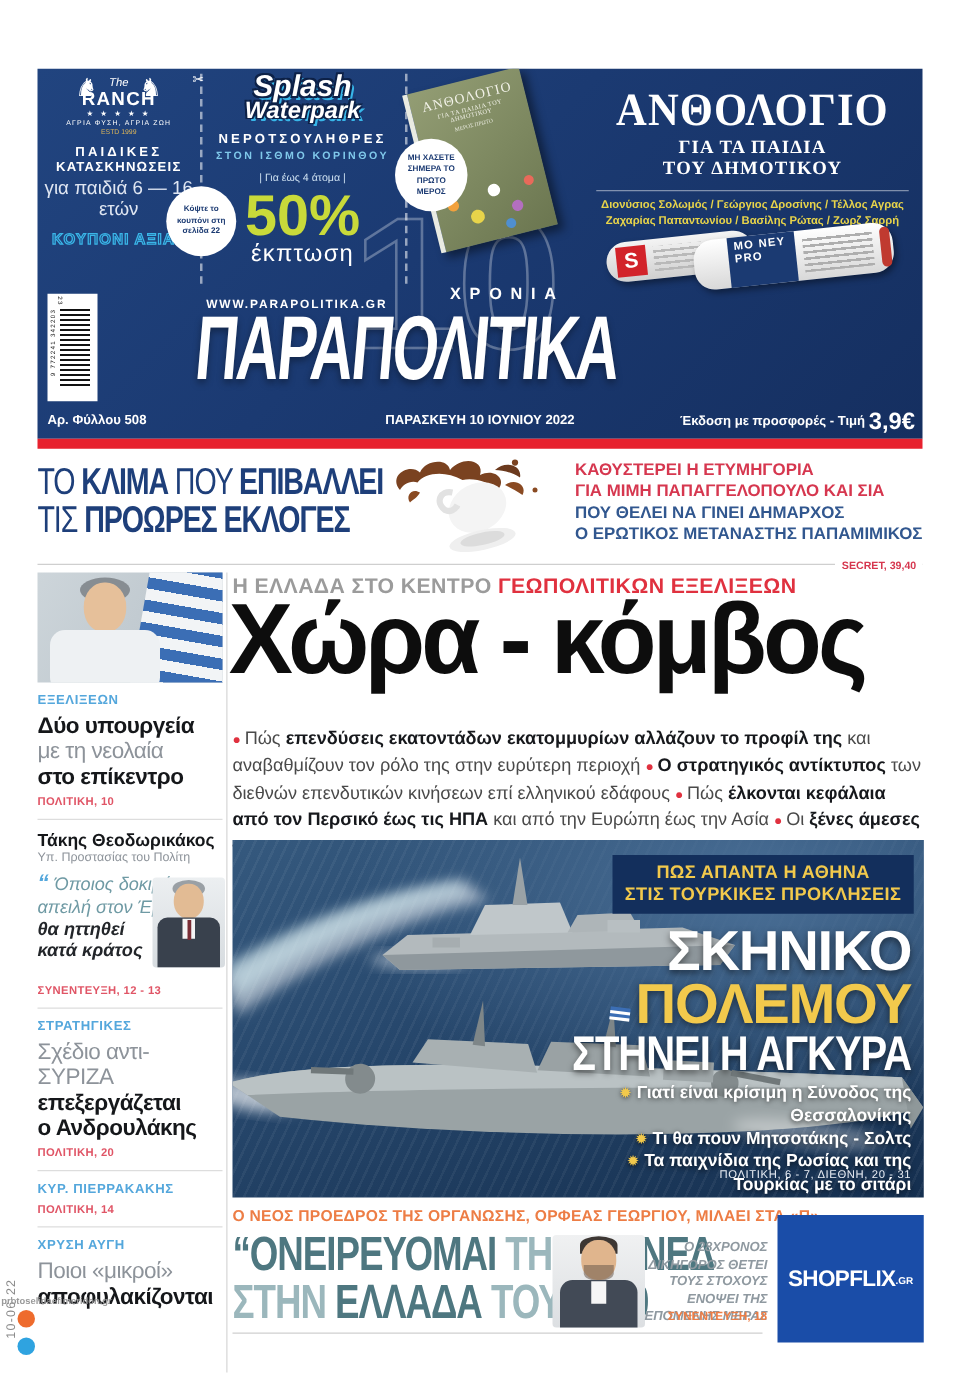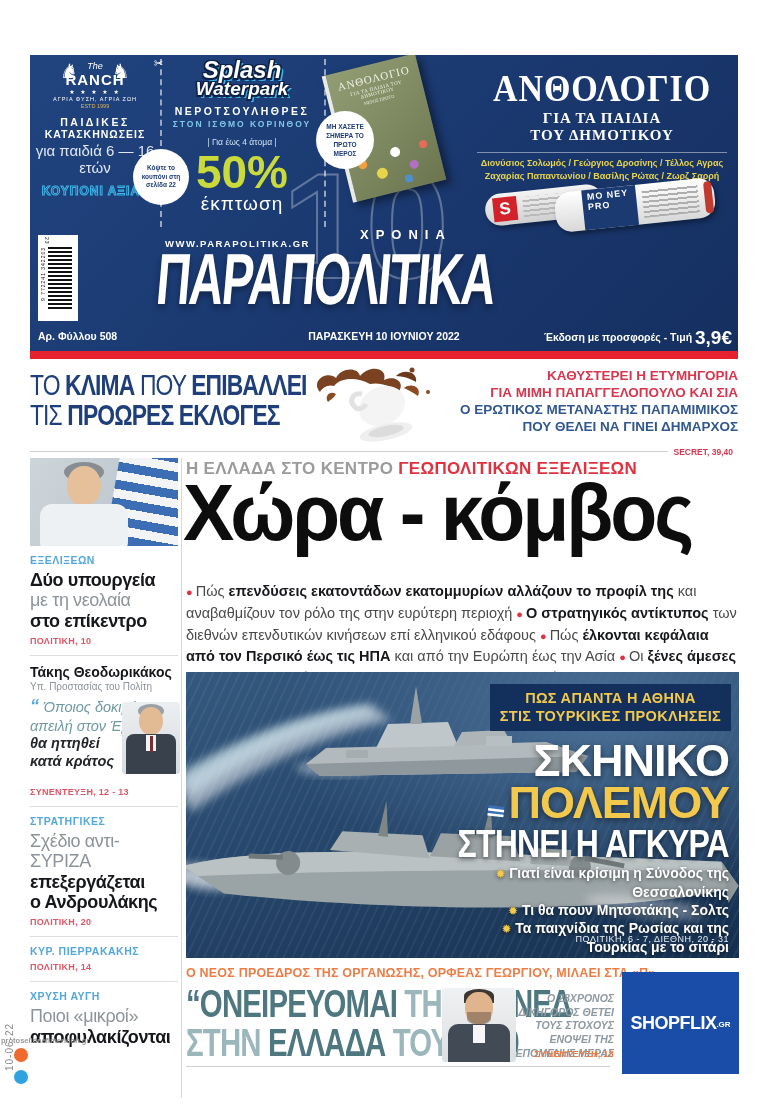--- a/index.html
+++ b/index.html
@@ -77,21 +77,21 @@
   .barcode .num{position:absolute;left:2px;top:12px;font-size:5px;color:#111;writing-mode:vertical-rl;transform:rotate(180deg);letter-spacing:1px;}
 
   .redstripe{position:absolute;left:30px;top:351px;width:708px;height:8px;background:#e7212e;}
 
   
   .strip{position:absolute;left:30px;top:364px;width:708px;height:88px;border-bottom:1px solid #cfcfcf;}
   .strip .lh{position:absolute;left:0;top:6px;font-size:26px;color:#1e3f7a;line-height:1.0;letter-spacing:-1px;transform:scaleX(.88) scaleY(1.15);transform-origin:left top;white-space:nowrap;}
   .strip .lh .lt{font-weight:300;}
   .strip .lh .bd{font-weight:bold;}
   .coffee{position:absolute;left:270px;top:-2px;width:150px;height:84px;}
-  .strip .rr{position:absolute;right:0;top:4px;text-align:right;font-size:13.5px;font-weight:bold;line-height:1.25;}
+  .strip .rr{position:absolute;right:0;top:4px;font-size:13.5px;font-weight:bold;line-height:1.25;}
   .strip .rr .red{color:#d6374f;}
   .strip .rr .blu{color:#31578f;}
   .secret{position:absolute;right:0;bottom:-6px;background:#fff;padding:0 5px;font-size:8.5px;font-weight:bold;color:#d6374f;}
 
   
   .sidebar{position:absolute;left:30px;top:458px;width:148px;}
   .vdiv{position:absolute;left:181px;top:458px;width:1px;height:640px;background:#d8d8d8;}
   .photo-mits{position:relative;width:148px;height:88px;background:linear-gradient(120deg,#cdd5da,#b7c1c8);overflow:hidden;}
   .photo-mits .flag{position:absolute;right:-12px;top:-8px;width:78px;height:110px;background:repeating-linear-gradient(180deg,#3b6eb5 0 9px,#f2f4f6 9px 18px);transform:rotate(10deg);}
   .photo-mits .hair{position:absolute;left:34px;top:4px;width:40px;height:20px;border-radius:50%;background:#878d92;}
@@ -271,22 +271,22 @@
       <ellipse cx="86" cy="70" rx="27" ry="8" fill="#efefef" transform="rotate(-12 86 70)"></ellipse>
       <ellipse cx="86" cy="69" rx="18" ry="5" fill="#dcdcdc" transform="rotate(-12 86 69)"></ellipse>
       <path d="M104,26 C112,20 122,26 118,34 C112,30 108,28 104,26 Z" fill="#8a4a22"></path>
       <circle cx="44" cy="14" r="3" fill="#7a4220"></circle>
       <circle cx="112" cy="8" r="2.5" fill="#7a4220"></circle>
       <circle cx="128" cy="30" r="2" fill="#8a4a22"></circle>
     </svg>
     <div class="rr">
       <div class="red">ΚΑΘΥΣΤΕΡΕΙ Η ΕΤΥΜΗΓΟΡΙΑ</div>
       <div class="red">ΓΙΑ ΜΙΜΗ ΠΑΠΑΓΓΕΛΟΠΟΥΛΟ ΚΑΙ ΣΙΑ</div>
+      <div class="blu">ΠΟΥ ΘΕΛΕΙ ΝΑ ΓΙΝΕΙ ΔΗΜΑΡΧΟΣ</div>
       <div class="blu">Ο ΕΡΩΤΙΚΟΣ ΜΕΤΑΝΑΣΤΗΣ ΠΑΠΑΜΙΜΙΚΟΣ</div>
-      <div class="blu">ΠΟΥ ΘΕΛΕΙ ΝΑ ΓΙΝΕΙ ΔΗΜΑΡΧΟΣ</div>
     </div>
     <div class="secret">SECRET, 39,40</div>
   </div>
 
   <div class="vdiv"></div>
   <div class="sidebar">
 
     <div class="photo-mits">
       <div class="flag"></div>
       <div class="hair"></div>

